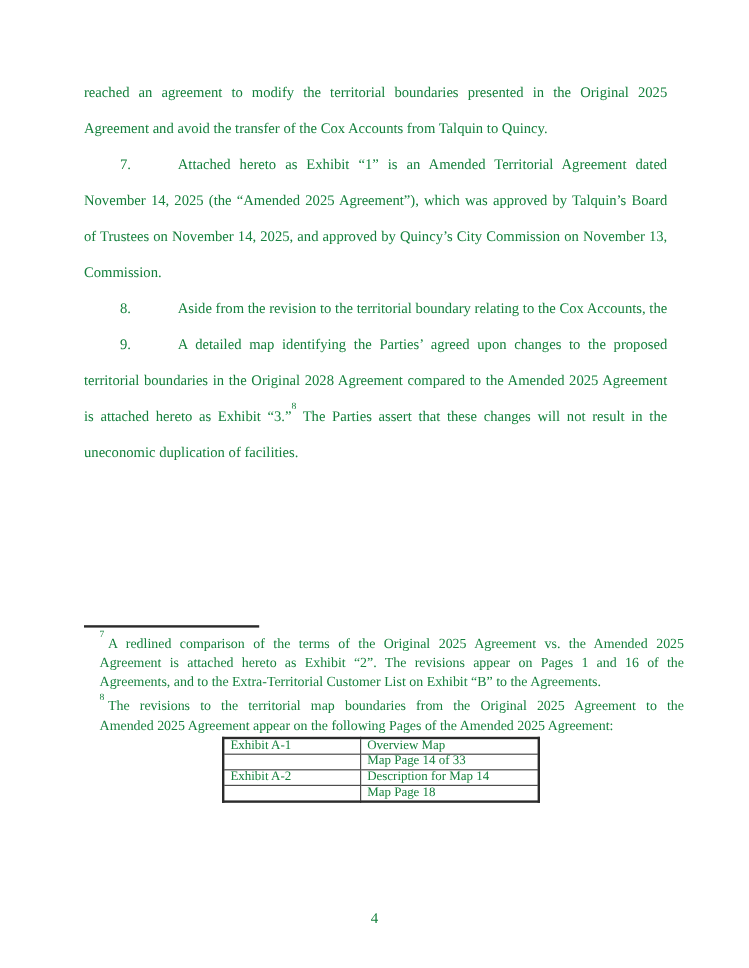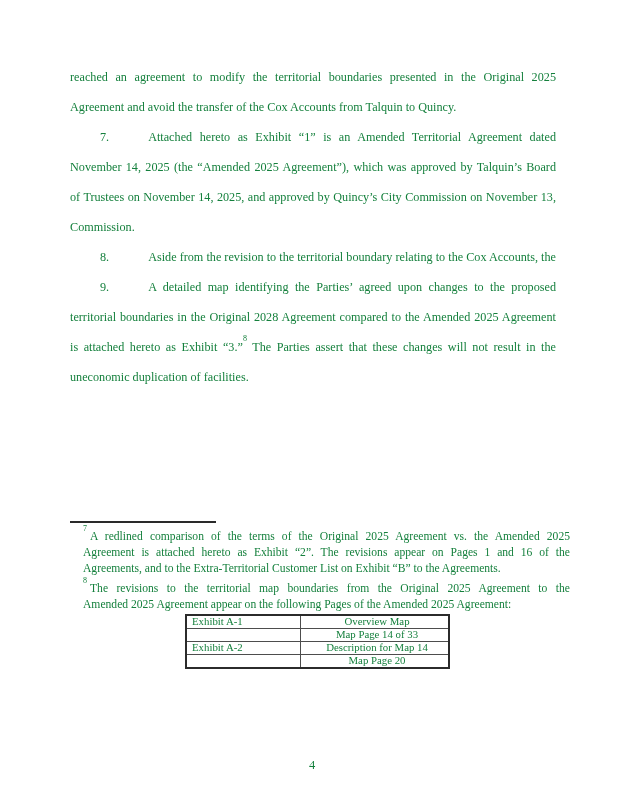--- a/index.html
+++ b/index.html
@@ -79,21 +79,21 @@
   table.exhibit-table td {
     border: 1px solid #4d4d4d;
     height: 12px;
     line-height: 11.5px;
     padding: 0 0 0 5px;
     overflow: hidden;
     white-space: nowrap;
     vertical-align: middle;
   }
   td.col-exhibit { width: 108px; }
-  td.col-desc { width: 142px; text-align: center; }
+  td.col-desc { width: 142px; }
   .page-num {
     position: absolute;
     left: 0;
     top: 756px;
     width: 624px;
     height: 18px;
     line-height: 18px;
     text-align: center;
     font-size: 12.5px;
   }
@@ -139,20 +139,20 @@
       <tr>
           <td class="col-exhibit"></td>
           <td class="col-desc">Map Page 14 of 33</td>
         </tr>
       <tr>
           <td class="col-exhibit">Exhibit A-2</td>
           <td class="col-desc">Description for Map 14</td>
         </tr>
       <tr>
           <td class="col-exhibit"></td>
-          <td class="col-desc">Map Page 20</td>
+          <td class="col-desc">Map Page 18</td>
         </tr>
     </tbody>
   </table>
 
   <div class="page-num">4</div>
 
 </div>
 
 </body></html>

